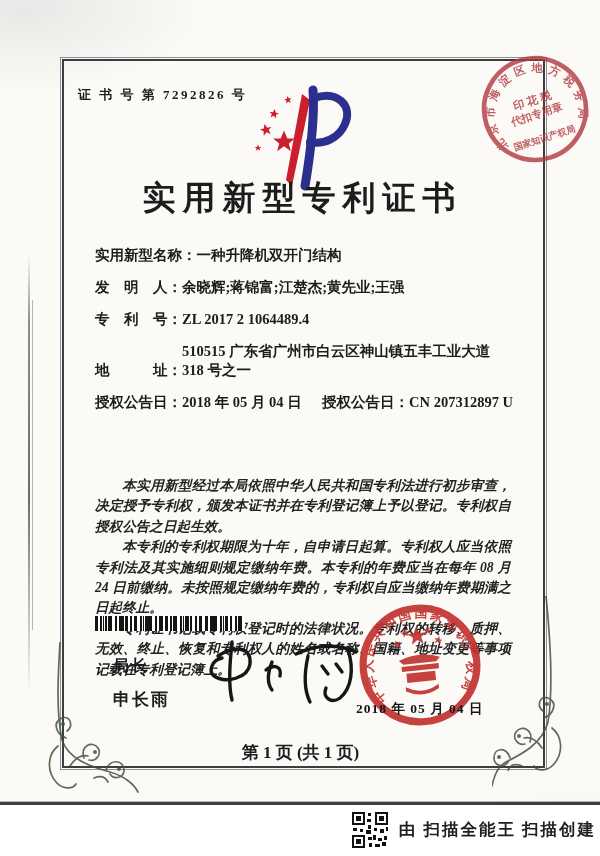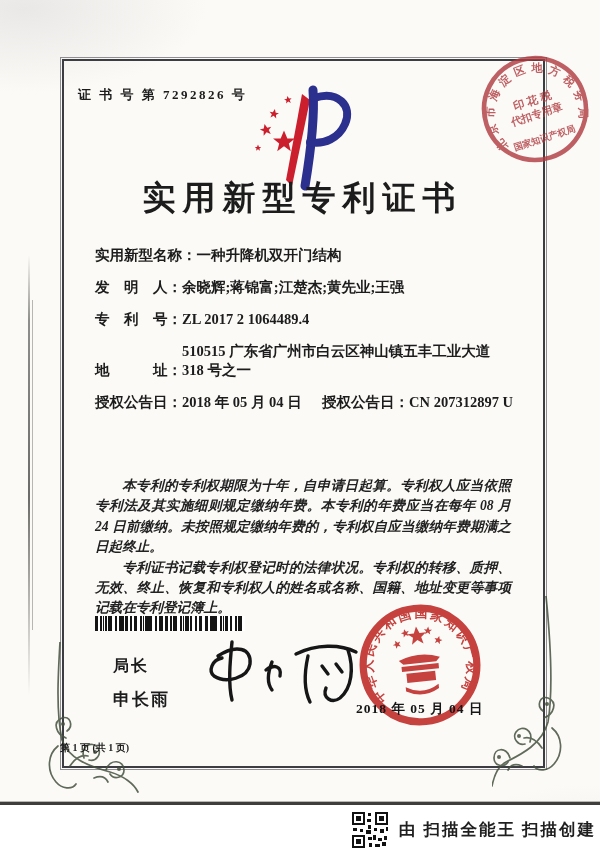--- a/index.html
+++ b/index.html
@@ -54,21 +54,21 @@
     #fff;}
 
   .director-title{left:113px;top:656px;font-size:16px;font-weight:bold;letter-spacing:2px;}
   .director-name{left:113px;top:688px;font-size:17px;font-weight:bold;letter-spacing:2px;}
   .signature{left:188px;top:632px;width:175px;height:80px;}
 
   .main-seal{left:358px;top:603px;width:124px;height:124px;transform:rotate(-6deg);opacity:.93;}
   .seal-date{left:356px;top:700px;width:180px;font-size:13.5px;font-weight:bold;
     letter-spacing:1px;color:#161616;}
 
-  .page-footer{left:60px;top:741px;width:481px;font-size:10px;font-weight:bold;}
+  .page-footer{left:60px;top:741px;width:481px;text-align:center;font-size:17px;font-weight:bold;}
 
   .tax-seal{left:479px;top:53px;width:112px;height:112px;transform:rotate(-18deg);opacity:.8;}
 
   .flourish{opacity:.85;}
   .flourish-bl{left:36px;top:642px;width:104px;height:152px;}
   .flourish-br{left:492px;top:596px;width:106px;height:192px;}
 
   .scan-credit-row{left:360px;top:808px;width:236px;height:44px;display:flex;align-items:center;justify-content:flex-end;}
   .qr{width:38px;height:38px;flex:0 0 auto;}
   .credit-text{font-size:16.5px;font-weight:bold;letter-spacing:2px;color:#1f1f1f;
@@ -140,20 +140,21 @@
     <span class="flabel">授权公告日：</span>
     <span class="fvalue">2018 年 05 月 04 日</span>
     <span class="grant-pair">
       <span class="flabel">授权公告日：</span>
       <span class="fvalue">CN 207312897 U</span>
     </span>
   </div>
 </div>
 
 <div class="abs paragraphs">
+  <p>本实用新型经过本局依照中华人民共和国专利法进行初步审查，决定授予专利权，颁发本证书并在专利登记簿上予以登记。专利权自授权公告之日起生效。</p>
   <p>本专利的专利权期限为十年，自申请日起算。专利权人应当依照专利法及其实施细则规定缴纳年费。本专利的年费应当在每年 08 月 24 日前缴纳。未按照规定缴纳年费的，专利权自应当缴纳年费期满之日起终止。</p>
   <p>专利证书记载专利权登记时的法律状况。专利权的转移、质押、无效、终止、恢复和专利权人的姓名或名称、国籍、地址变更等事项记载在专利登记簿上。</p>
 </div>
 
 <div class="abs barcode"></div>
 
 <div class="abs director-title">局长</div>
 <div class="abs director-name">申长雨</div>
 
 <svg class="abs signature" viewBox="0 0 175 80">

